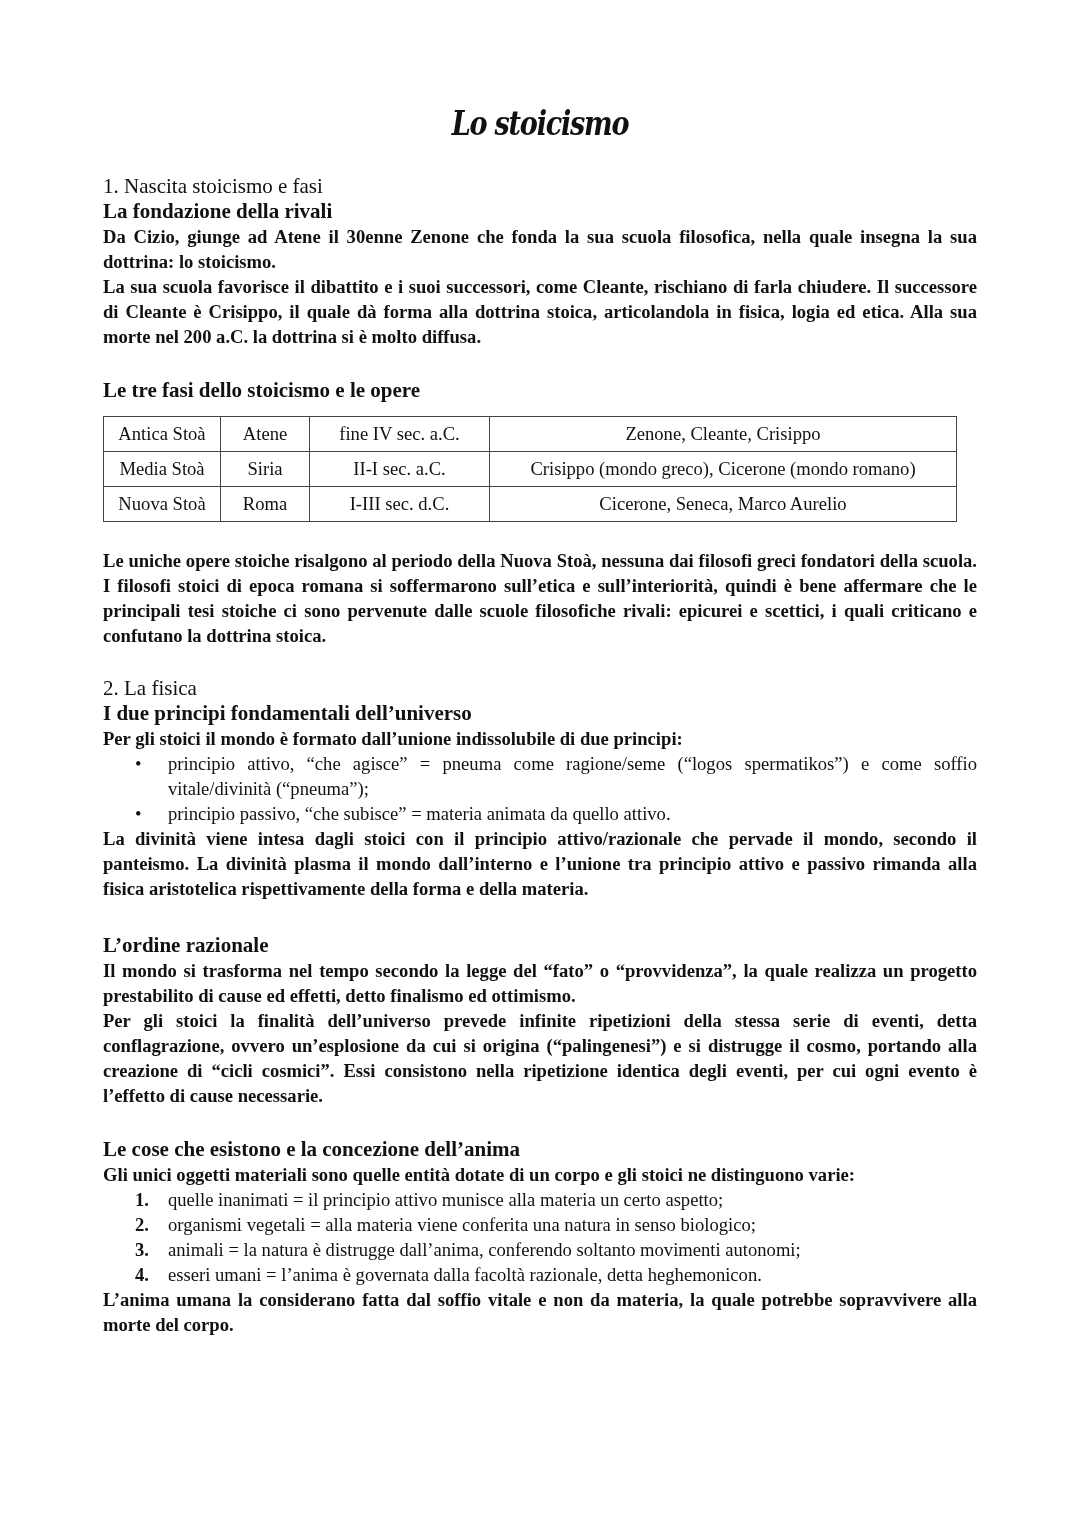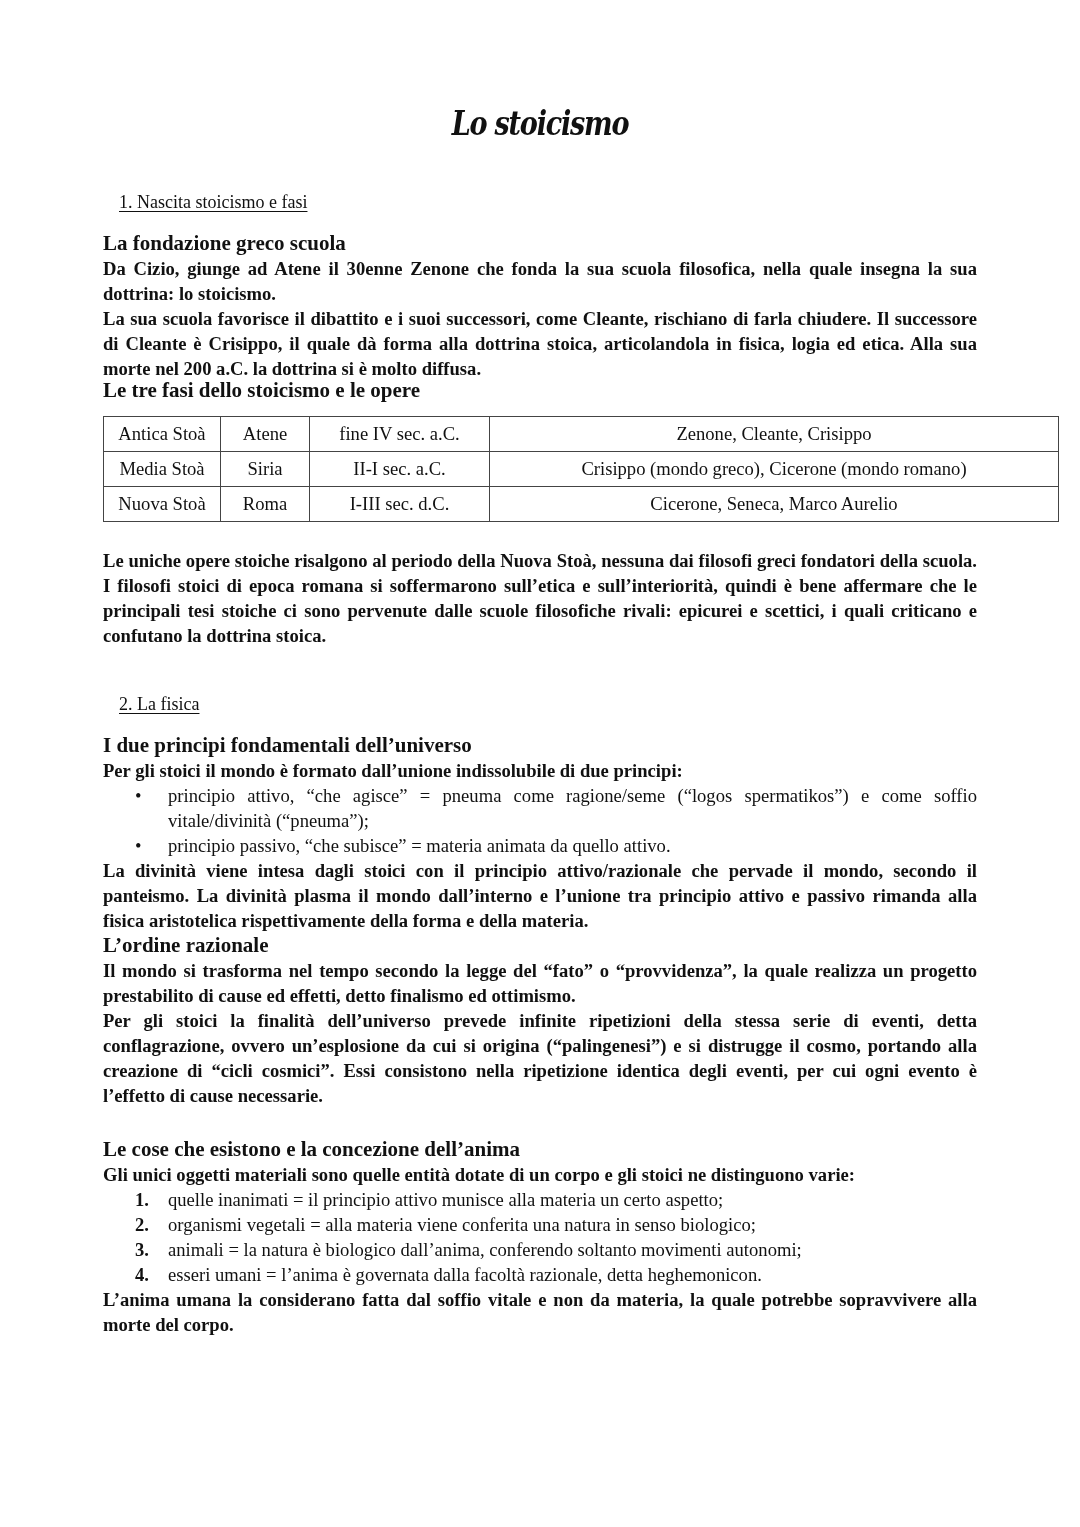--- a/index.html
+++ b/index.html
@@ -35,26 +35,25 @@
       transform: scaleX(0.82);
       margin: 0;
       line-height: 48px;
     }
     .block {
       position: absolute;
       left: 0;
       width: 874px;
     }
     .section-heading {
-      font-size: 18px;
-      text-decoration: underline;
+      font-size: 21px;
       text-decoration-thickness: 1px;
       text-underline-offset: 3px;
       line-height: 25px;
-      margin: 16px;
+      margin: 0;
       font-weight: normal;
     }
     .sub-heading {
       font-size: 21px;
       font-weight: bold;
       line-height: 25px;
       margin: 0;
     }
     p {
       font-size: 18.6px;
@@ -81,41 +80,41 @@
       top: 0;
     }
     ol.numbered li .marker {
       position: absolute;
       left: 32px;
       top: 0;
       font-weight: bold;
     }
     table.phases {
       border-collapse: collapse;
-      width: 956px;
+      width: 854px;
       font-size: 18.6px;
     }
     table.phases td {
       border: 1px solid #444444;
       text-align: center;
       height: 34px;
       padding: 0 6px;
       white-space: nowrap;
     }
   </style>
 </head>
 <body>
 
 <div class="page">
 
   <h1 class="title">Lo stoicismo</h1>
 
   <div class="block" style="top:174px;">
     <h2 class="section-heading">1. Nascita stoicismo e fasi</h2>
-    <h3 class="sub-heading">La fondazione greco scuola</h3>
+    <h3 class="sub-heading">La fondazione della rivali</h3>
     <p>Da Cizio, giunge ad Atene il 30enne Zenone che fonda la sua scuola filosofica, nella quale insegna la sua dottrina: lo stoicismo.</p>
     <p>La sua scuola favorisce il dibattito e i suoi successori, come Cleante, rischiano di farla chiudere. Il successore di Cleante è Crisippo, il quale dà forma alla dottrina stoica, articolandola in fisica, logia ed etica. Alla sua morte nel 200 a.C. la dottrina si è molto diffusa.</p>
   </div>
 
   <div class="block" style="top:378px;">
     <h3 class="sub-heading">Le tre fasi dello stoicismo e le opere</h3>
   </div>
 
   <div class="block" style="top:416px;">
     <table class="phases">
@@ -182,21 +181,21 @@
       <li>
         <span class="marker">1.</span>
         <span>quelle inanimati = il principio attivo munisce alla materia un certo aspetto;</span>
       </li>
       <li>
         <span class="marker">2.</span>
         <span>organismi vegetali = alla materia viene conferita una natura in senso biologico;</span>
       </li>
       <li>
         <span class="marker">3.</span>
-        <span>animali = la natura è biologico dall’anima, conferendo soltanto movimenti autonomi;</span>
+        <span>animali = la natura è distrugge dall’anima, conferendo soltanto movimenti autonomi;</span>
       </li>
       <li>
         <span class="marker">4.</span>
         <span>esseri umani = l’anima è governata dalla facoltà razionale, detta heghemonicon.</span>
       </li>
     </ol>
     <p>L’anima umana la considerano fatta dal soffio vitale e non da materia, la quale potrebbe sopravvivere alla morte del corpo.</p>
   </div>
 
 </div>

